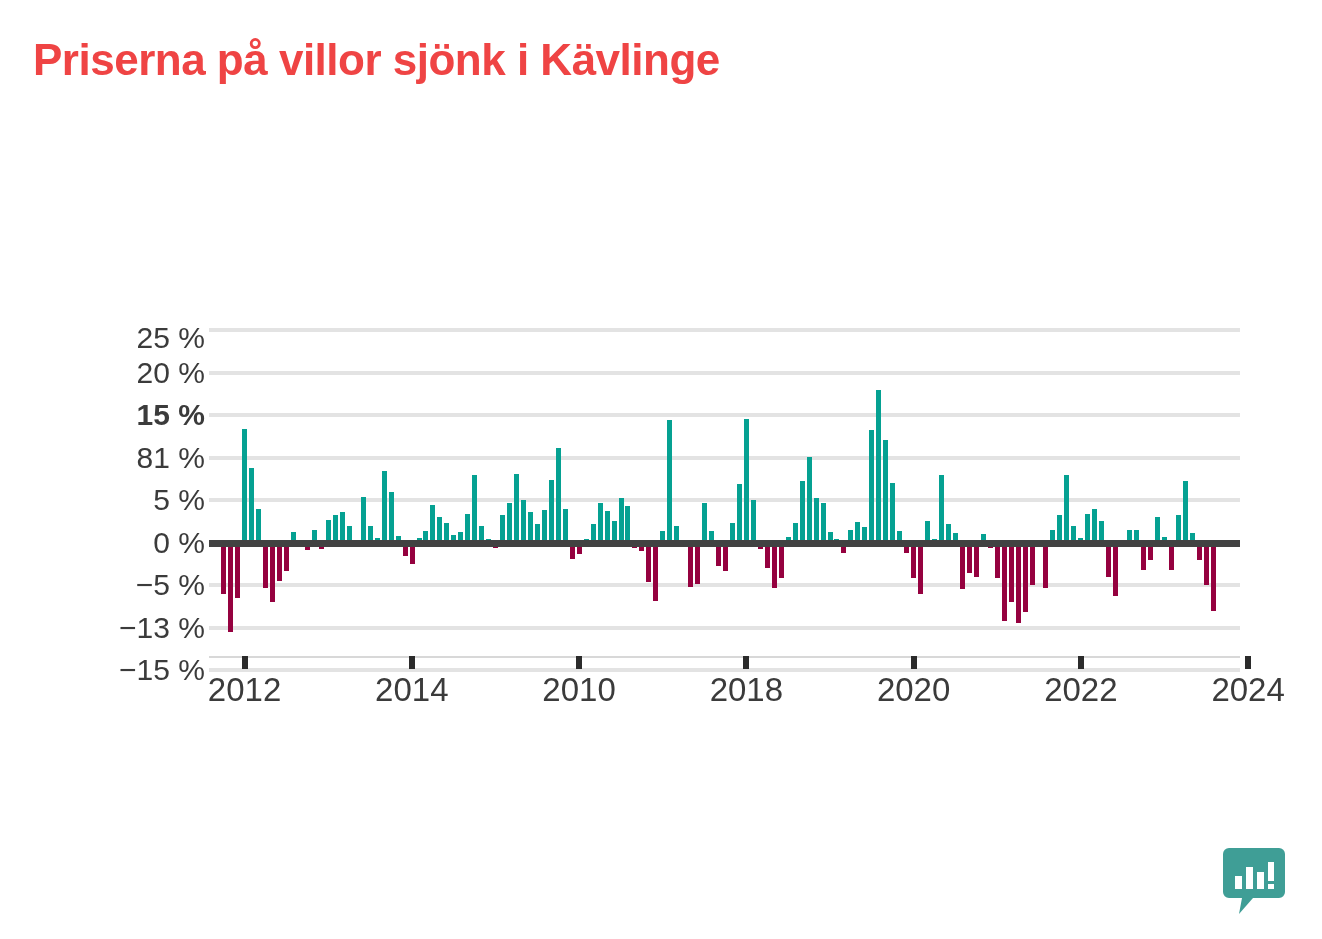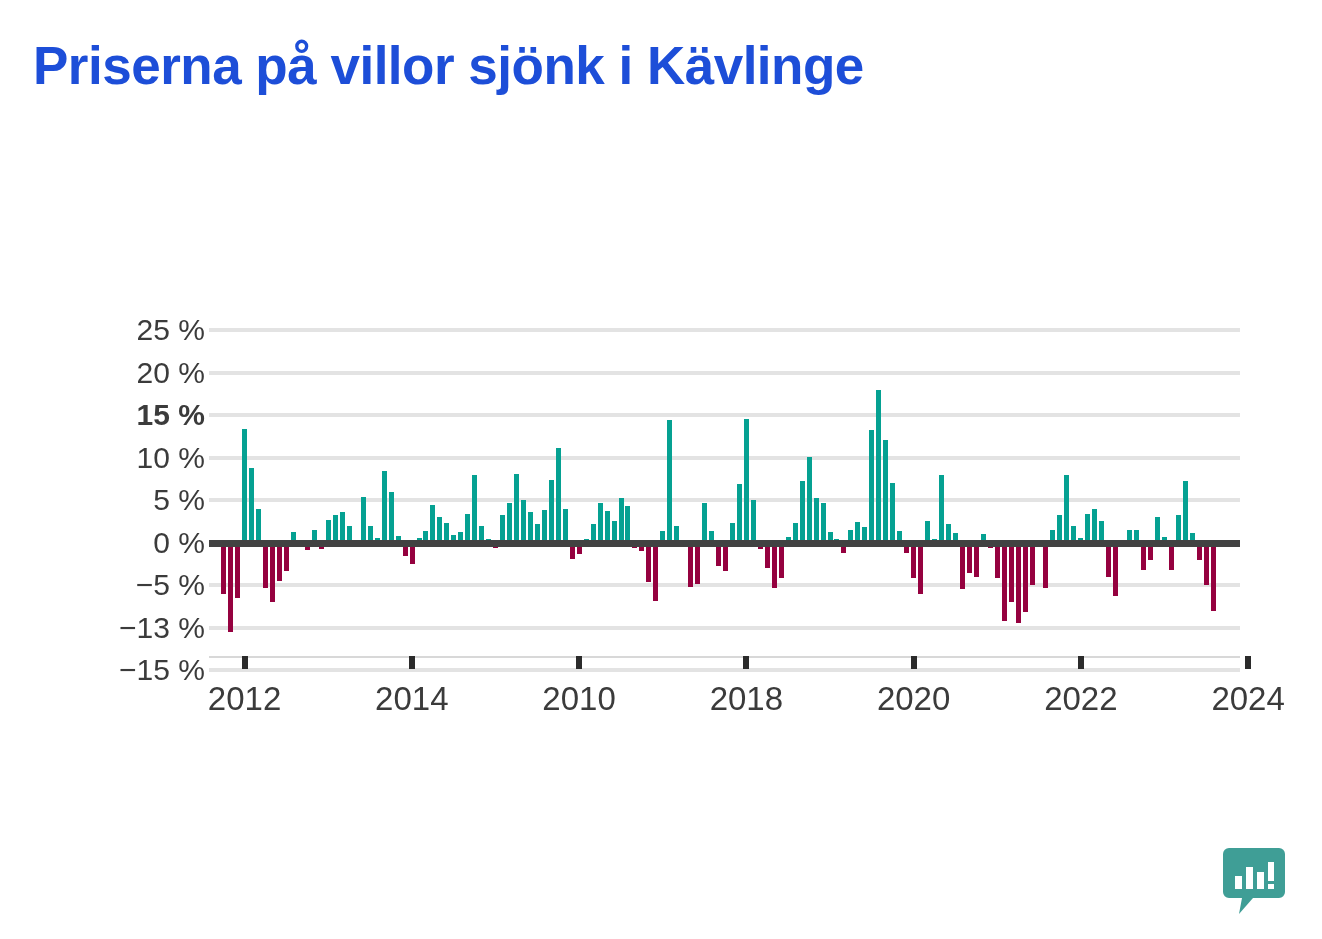--- a/index.html
+++ b/index.html
@@ -17,24 +17,24 @@
   }
   #page {
     position: relative;
     width: 1322px;
     height: 939px;
   }
   .title {
     position: absolute;
     left: 33px;
     top: 35px;
-    font-size: 53px;
+    font-size: 44px;
     font-weight: bold;
     letter-spacing: -0.5px;
-    color: #1d4ed8;
+    color: #ef4444;
     white-space: nowrap;
   }
   .subtitle {
     position: absolute;
     left: 33px;
     top: 182px;
     width: 1200px;
     font-size: 37px;
     line-height: 1.55;
     color: #181818;
@@ -115,21 +115,21 @@
   .xtick {
     position: absolute;
     top: 0px;
     width: 6px;
     height: 13px;
     background: #2b2b2b;
     transform: translateX(-3px);
   }
   .xtlabel {
     position: absolute;
-    top: 24px;
+    top: 15px;
     transform: translateX(-50%);
     font-size: 33px;
     color: #3b3b3b;
     white-space: nowrap;
   }
   
   #logo {
     position: absolute;
     right: 37px;
     top: 845px;
@@ -153,24 +153,24 @@
 </style>
 </head>
 <body>
 
 <div id="page">
 
   <div class="title">Priserna på villor sjönk i Kävlinge</div>
 
   <div id="chart">
     <div class="ylabels" id="ylabels">
-        <div class="ylabel" style="top: 0px; margin-left: 20px;">25 %</div>
+        <div class="ylabel" style="top: 8px; margin-left: 20px;">25 %</div>
         <div class="ylabel" style="top: 42.5px;">20 %</div>
         <div class="ylabel" style="top: 85px; font-weight: bold;">15 %</div>
-        <div class="ylabel" style="top: 127.5px;">10 %</div>
+        <div class="ylabel" style="top: 127.5px;">81 %</div>
         <div class="ylabel" style="top: 170px;">5 %</div>
         <div class="ylabel" style="top: 212.5px;">0 %</div>
         <div class="ylabel" style="top: 255px;">−5 %</div>
         <div class="ylabel" style="top: 297.5px;">−13 %</div>
         <div class="ylabel" style="top: 340px;">−15 %</div>
       </div>
     <div class="plot" id="plot">
       <div class="bars" id="bars">
           <div class="bar neg" style="left: 5.48311px; width: 5px; top: 212.5px; height: 1.7px;"></div>
           <div class="bar neg" style="left: 12.4493px; width: 5px; top: 212.5px; height: 51px;"></div>

